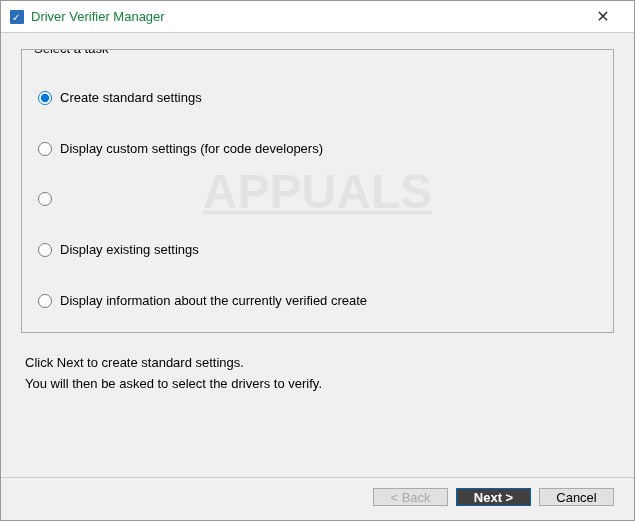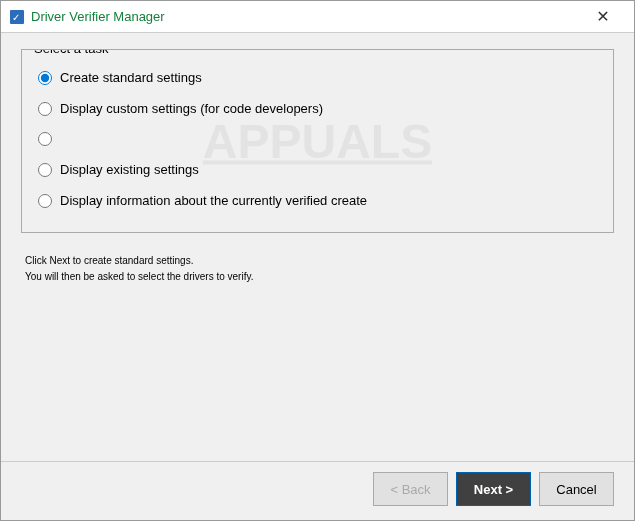--- a/index.html
+++ b/index.html
@@ -86,20 +86,21 @@
       padding: 0 4px;
       font-size: 13px;
       color: #000;
     }
 
     .radio-item {
       display: flex;
       align-items: center;
       padding: 8px 0;
       cursor: pointer;
+      margin-top: 20px;
     }
 
     .radio-item input[type="radio"] {
       margin-right: 8px;
       width: 14px;
       height: 14px;
       cursor: pointer;
       accent-color: #0078d7;
     }
 
@@ -128,38 +129,38 @@
       user-select: none;
       text-decoration: underline;
     }
 
     .info-section {
       margin-top: 4px;
       padding: 0 4px;
     }
 
     .info-line {
-      font-size: 10px;
+      font-size: 13px;
       color: #000;
       line-height: 1.6;
     }
 
     .button-bar {
       display: flex;
       justify-content: flex-end;
       align-items: center;
       padding: 10px 20px 14px 20px;
       gap: 8px;
       border-top: 1px solid #ccc;
       background: #f0f0f0;
       flex-shrink: 0;
     }
 
     .btn {
-      height: 34px;
+      height: 18px;
       min-width: 75px;
       padding: 0 16px;
       font-size: 13px;
       border: 1px solid #aaa;
       background: #e1e1e1;
       cursor: pointer;
       font-family: 'Segoe UI', sans-serif;
       color: #000;
     }
 

